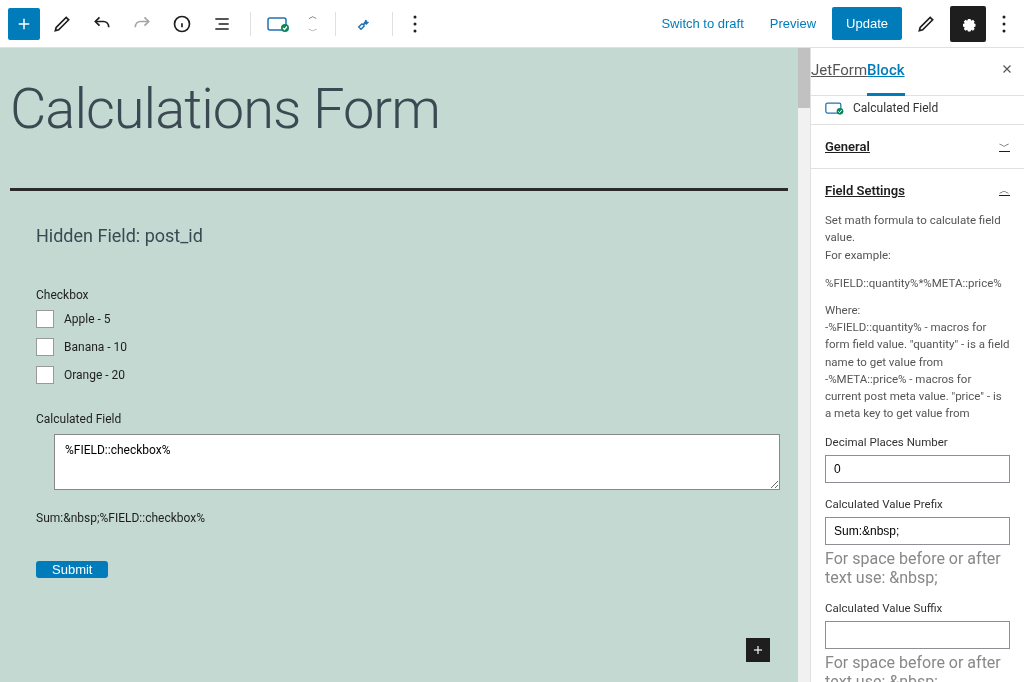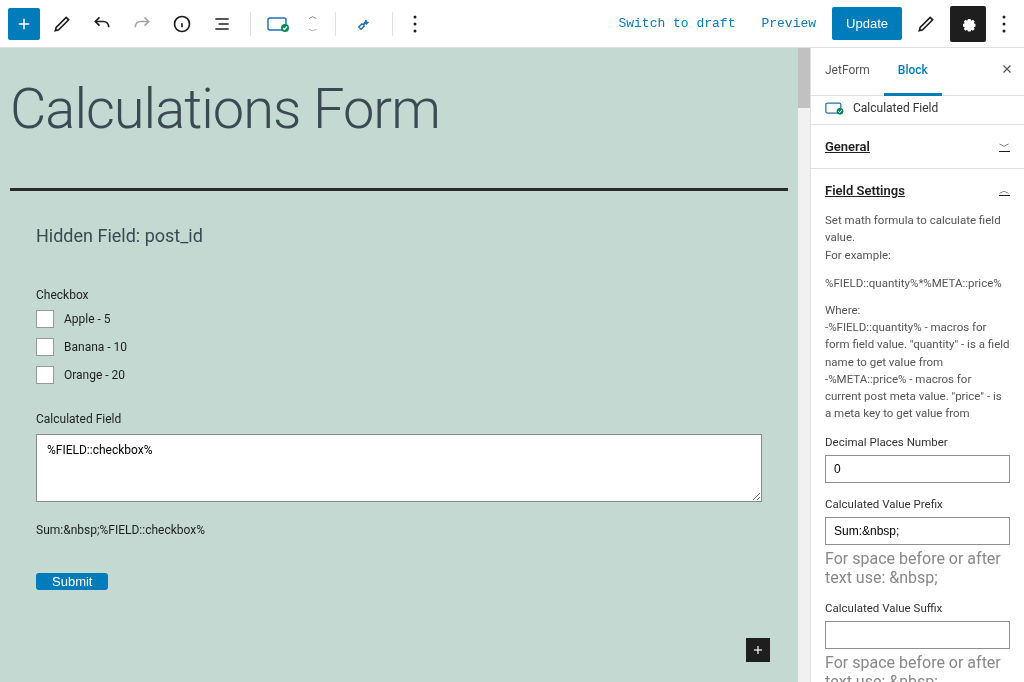--- a/index.html
+++ b/index.html
@@ -5,21 +5,21 @@
 * { box-sizing: border-box; margin: 0; padding: 0; }
 body { font-family: -apple-system, BlinkMacSystemFont, "Segoe UI", Roboto, sans-serif; font-size: 13px; color: #1e1e1e; background: #fff; width: 1024px; height: 682px; overflow: hidden; position: relative; }
 
 
 .top-toolbar { height: 48px; border-bottom: 1px solid #e0e0e0; display: flex; align-items: center; padding: 0 8px; justify-content: space-between; }
 .tb-left { display: flex; align-items: center; gap: 4px; }
 .tb-right { display: flex; align-items: center; gap: 6px; }
 .tb-btn { width: 36px; height: 36px; display: flex; align-items: center; justify-content: center; border: none; background: transparent; cursor: pointer; color: #1e1e1e; border-radius: 2px; }
 .tb-btn.primary-add { background: #007cba; color: #fff; width: 32px; height: 32px; border-radius: 2px; }
 .tb-btn.small { width: 24px; }
-.tb-link { color: #007cba; background: none; border: none; cursor: pointer; font-size: 13px; padding: 8px 10px; font-family: Liberation Mono, monospace; }
+.tb-link { color: #007cba; background: none; border: none; cursor: pointer; font-size: 13px; padding: 8px 10px; }
 .tb-update { background: #007cba; color: #fff; border: none; padding: 9px 14px; font-size: 13px; cursor: pointer; border-radius: 2px; }
 .tb-settings { background: #1e1e1e; color: #fff; width: 36px; height: 36px; display: flex; align-items: center; justify-content: center; border: none; cursor: pointer; border-radius: 2px; }
 .vsep { width: 1px; height: 24px; background: #e0e0e0; margin: 0 6px; }
 .up-down { display: flex; flex-direction: column; width: 24px; height: 36px; align-items: center; justify-content: center; gap: 2px; }
 .chev { font-size: 9px; color: #333; cursor: pointer; }
 
 
 .main { display: flex; height: 634px; }
 .canvas-wrap { flex: 1; background: #fff; position: relative; overflow: hidden; }
 .canvas { background: #c4d9d2; width: 798px; height: 634px; padding: 0; position: relative; overflow-y: auto; }
@@ -29,29 +29,29 @@
 
 .page-title { font-size: 56px; font-weight: 300; color: #3b4a52; padding: 28px 10px 36px; letter-spacing: -1px; }
 .hr { height: 3px; background: #2a2a2a; margin: 10px; }
 .form-area { padding: 24px 36px 20px; }
 .hidden-field { font-size: 18px; color: #3b4a52; font-weight: 400; margin-bottom: 42px; }
 .field-label { font-size: 12px; color: #1e1e1e; margin-bottom: 8px; }
 .cb-row { display: flex; align-items: center; gap: 10px; margin-bottom: 10px; }
 .cb-box { width: 18px; height: 18px; border: 1px solid #999; background: #fff; }
 .cb-label { font-size: 12px; color: #1e1e1e; }
 .calc-box-wrap { margin-top: 28px; }
-.calc-textarea { width: 100%; height: 68px; border: 1px solid #888; background: #fff; padding: 8px 10px; font-size: 12px; font-family: inherit; resize: both; }
+.calc-textarea { width: 100%; height: 56px; border: 1px solid #888; background: #fff; padding: 8px 10px; font-size: 12px; font-family: inherit; resize: both; margin-left: 18px; }
 .sum-preview { font-size: 12px; color: #1e1e1e; margin-top: 18px; }
 .submit-btn { background: #007cba; color: #fff; border: none; padding: 1px 16px; font-size: 13px; cursor: pointer; margin-top: 36px; border-radius: 3px; }
 .add-block-float { position: absolute; bottom: 20px; right: 28px; width: 24px; height: 24px; background: #1e1e1e; color: #fff; display: flex; align-items: center; justify-content: center; cursor: pointer; font-size: 16px; }
 
 
 .sidebar { width: 214px; border-left: 1px solid #e0e0e0; display: flex; flex-direction: column; overflow-y: auto; }
 .sb-tabs { height: 48px; display: flex; align-items: center; border-bottom: 1px solid #e0e0e0; position: relative; }
-.sb-tab { padding: 0 14px; height: 48px; display: flex; align-items: center; font-size: 12px; color: #555; cursor: pointer; border-bottom: 3px solid transparent; }
+.sb-tab { padding: 0 0; height: 48px; display: flex; align-items: center; font-size: 15px; color: #555; cursor: pointer; border-bottom: 3px solid transparent; text-decoration: underline; }
 .sb-tab.active { color: #007cba; border-bottom: 3px solid #007cba; font-weight: 500; }
 .sb-close { position: absolute; right: 10px; top: 14px; font-size: 16px; color: #555; cursor: pointer; background: none; border: none; }
 .sb-block-type { padding: 4px 14px 8px; display: flex; align-items: center; gap: 8px; border-bottom: 1px solid #e0e0e0; }
 .sb-icon-calc { width: 20px; height: 16px; }
 .sb-block-name { font-size: 12px; color: #333; }
 .sb-panel { border-bottom: 1px solid #e0e0e0; }
 .sb-panel-head { padding: 14px 14px; display: flex; align-items: center; justify-content: space-between; cursor: pointer; text-decoration: underline; }
 .sb-panel-title { font-size: 13px; font-weight: 600; color: #1e1e1e; }
 .sb-cheveron { font-size: 11px; color: #333; }
 .sb-panel-body { padding: 0 14px 14px; }

